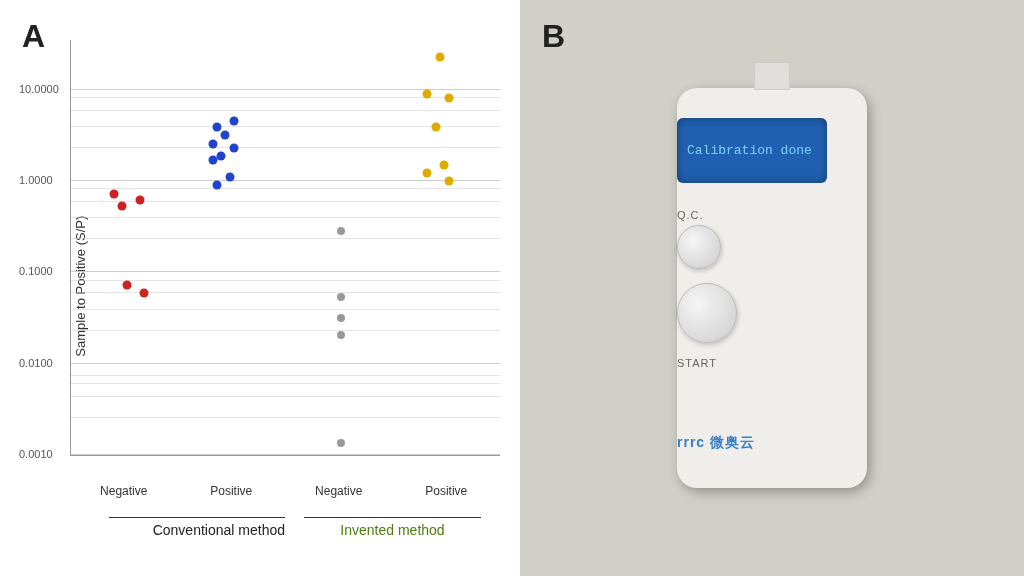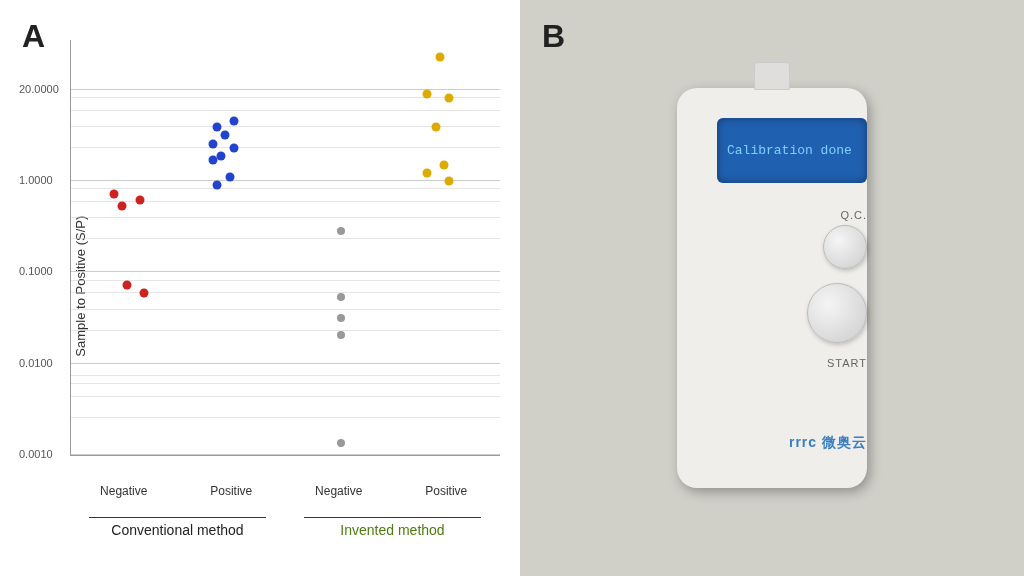--- a/index.html
+++ b/index.html
@@ -95,21 +95,21 @@
 
     #device {
       width: 190px;
       height: 400px;
       background: #f0eeeb;
       border-radius: 20px;
       position: relative;
       box-shadow: 3px 4px 12px rgba(0,0,0,0.3);
       display: flex;
       flex-direction: column;
-      align-items: flex-end;
+      align-items: flex-start;
     }
 
     #device-plug {
       width: 36px;
       height: 28px;
       background: #e0dedd;
       border-radius: 4px 4px 0 0;
       position: absolute;
       top: -26px;
       left: 50%;
@@ -199,21 +199,21 @@
     <div class="h-gridline" style="bottom:22%;">
       <span class="y-tick-label">0.0100</span>
     </div>
     <div class="h-gridline" style="bottom:44%;">
       <span class="y-tick-label">0.1000</span>
     </div>
     <div class="h-gridline" style="bottom:66%;">
       <span class="y-tick-label">1.0000</span>
     </div>
     <div class="h-gridline" style="bottom:88%;">
-      <span class="y-tick-label">20.0000</span>
+      <span class="y-tick-label">10.0000</span>
     </div>
 
     <div class="h-gridline" style="bottom:9%;opacity:0.5;"></div>
     <div class="h-gridline" style="bottom:14%;opacity:0.5;"></div>
     <div class="h-gridline" style="bottom:17%;opacity:0.5;"></div>
     <div class="h-gridline" style="bottom:19%;opacity:0.5;"></div>
     <div class="h-gridline" style="bottom:30%;opacity:0.5;"></div>
     <div class="h-gridline" style="bottom:35%;opacity:0.5;"></div>
     <div class="h-gridline" style="bottom:39%;opacity:0.5;"></div>
     <div class="h-gridline" style="bottom:42%;opacity:0.5;"></div>
@@ -281,21 +281,21 @@
       <span style="font-size:12px;color:#333;">Negative</span>
     </div>
 
     <div style="flex:1;display:flex;flex-direction:column;align-items:center;">
       <span style="font-size:12px;color:#333;">Positive</span>
     </div>
   </div>
 
   <div style="position:absolute;bottom:38px;left:70px;right:20px;display:flex;flex-direction:row;">
 
-    <div style="flex:2;display:flex;flex-direction:column;align-items:center;">
+    <div style="flex:2;display:flex;flex-direction:column;align-items:flex-end;">
       <div style="width:82%;height:1.5px;background:#333;margin-bottom:4px;"></div>
       <span style="font-size:14px;color:#222;">Conventional method</span>
     </div>
 
     <div style="flex:2;display:flex;flex-direction:column;align-items:center;">
       <div style="width:82%;height:1.5px;background:#333;margin-bottom:4px;"></div>
       <span style="font-size:14px;color:#4d7c0f;">Invented method</span>
     </div>
   </div>
 </div>

